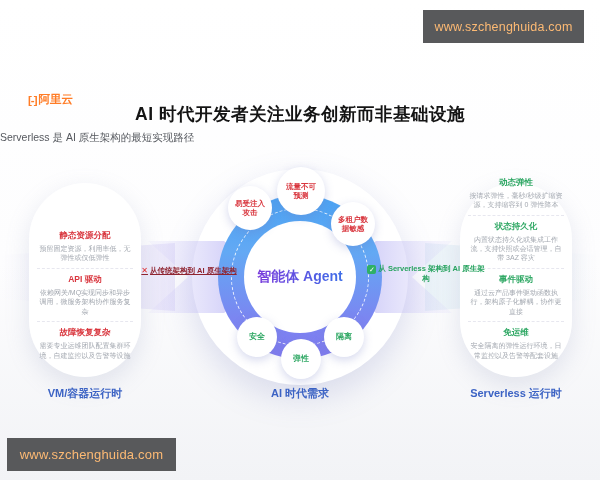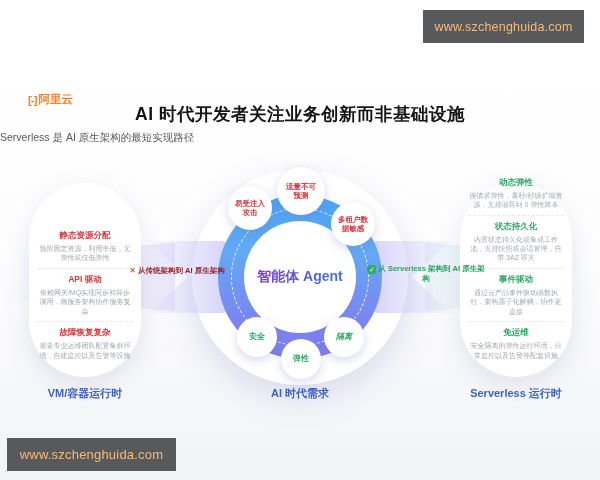--- a/index.html
+++ b/index.html
@@ -64,26 +64,26 @@
   
   .bubble{position:absolute;border-radius:50%;background:#fff;z-index:6;
     box-shadow:0 3px 10px rgba(115,125,195,.30);display:flex;align-items:center;justify-content:center;
     text-align:center;font-weight:bold;line-height:1.25;}
   .bubble.red{color:#d9363e;font-size:7.5px;}
   .bubble.green{color:#2fa864;font-size:8px;}
   .bub-traffic{left:277px;top:167px;width:48px;height:48px;}
   .bub-inject{left:228px;top:186px;width:44px;height:44px;}
   .bub-tenant{left:331px;top:202px;width:44px;height:44px;}
   .bub-sec{left:237px;top:317px;width:40px;height:40px;}
-  .bub-iso{left:324px;top:317px;width:40px;height:40px;font-style:italic;}
+  .bub-iso{left:324px;top:317px;width:40px;height:40px;}
   .bub-ela{left:281px;top:339px;width:40px;height:40px;}
   .bubble span{display:block;width:36px;}
   
   .arrow-label{position:absolute;z-index:7;font-weight:bold;text-align:center;line-height:1.3;}
-  .al-left{left:118px;top:266px;width:118px;font-size:7.5px;color:#8f2430;}
+  .al-left{left:130px;top:266px;width:118px;font-size:7.5px;color:#8f2430;text-decoration:underline;}
   .al-right{left:366px;top:264px;width:120px;font-size:7.5px;color:#27a35f;}
   .x-icon{color:#e02a2a;font-weight:bold;margin-right:2px;font-size:8px;}
   .check-icon{display:inline-block;width:9px;height:9px;background:#2fb066;border-radius:2px;color:#fff;
     font-size:7px;line-height:9px;text-align:center;margin-right:2px;vertical-align:-1px;}
 </style>
 </head>
 <body>
 
 <div id="stage">
 

